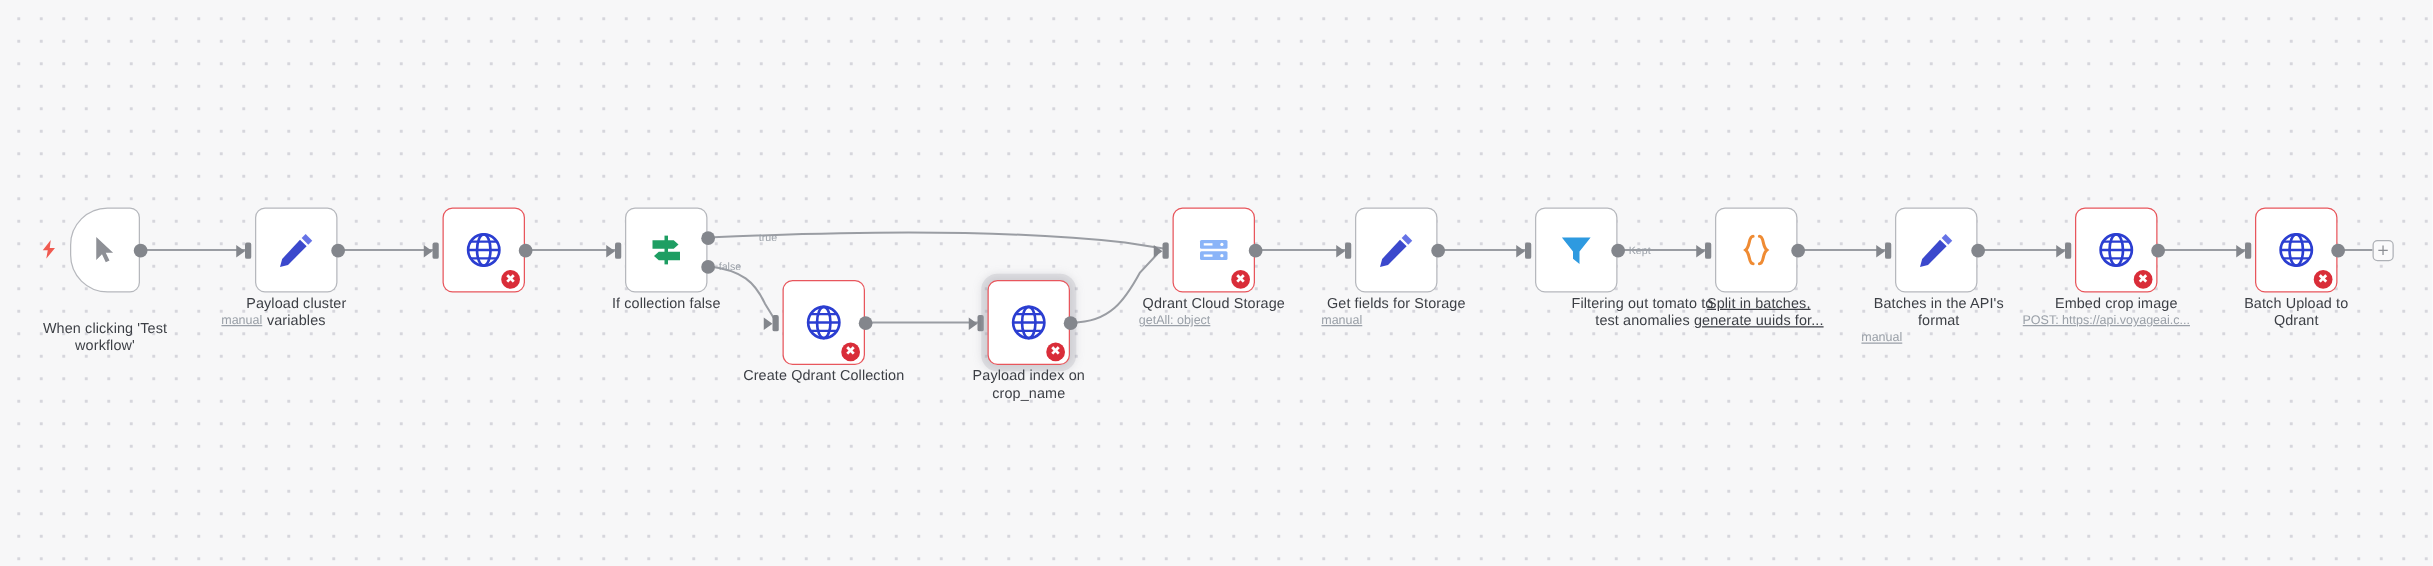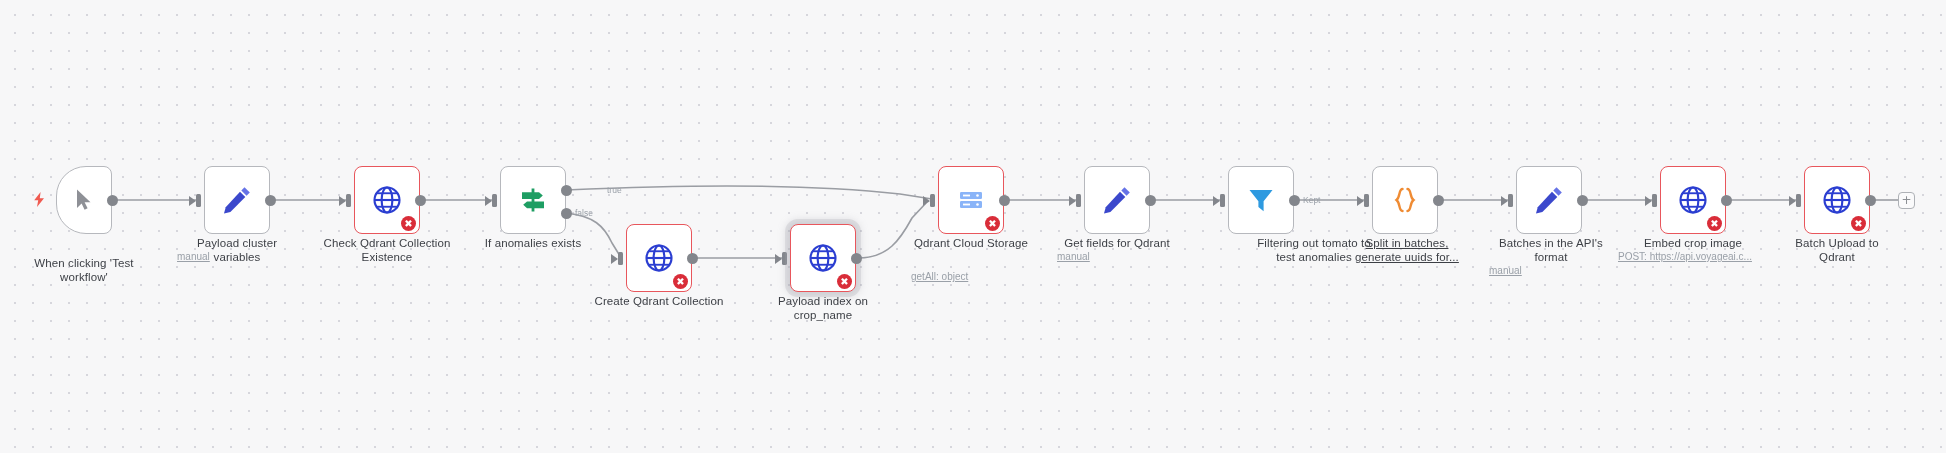--- a/index.html
+++ b/index.html
@@ -198,38 +198,36 @@
         <circle cx="12" cy="12" r="10" fill="none" stroke="#2b3ed1" stroke-width="1.7"></circle>
         <ellipse cx="12" cy="12" rx="4.3" ry="10" fill="none" stroke="#2b3ed1" stroke-width="1.7"></ellipse>
         <line x1="2" y1="12" x2="22" y2="12" stroke="#2b3ed1" stroke-width="1.7"></line>
         <line x1="3.6" y1="6.6" x2="20.4" y2="6.6" stroke="#2b3ed1" stroke-width="1.5"></line>
         <line x1="3.6" y1="17.4" x2="20.4" y2="17.4" stroke="#2b3ed1" stroke-width="1.5"></line>
       </svg>
     </span>
     <span class="err-badge">✖</span>
   </div>
   <div class="port-out" style="left:415px; top:195px;"></div>
-  <div class="node-label" style="left:322px; top:236px; width:130px;">Check Qdrant Collection
-Existence</div>
 
   <div class="port-in" style="left:492px; top:194px;"></div>
   <div class="node" style="left:500px; top:166px; width:66px; height:68px;">
     <span class="node-icon">
       <svg width="30" height="30" viewBox="0 0 30 30">
         <rect x="13.6" y="3.5" width="2.8" height="23" fill="#1e9e63"></rect>
         <path d="M4.0,7.2 L21.0,7.2 L24.8,10.6 L21.0,14.0 L4.0,14.0 Z" fill="#1e9e63"></path>
         <path d="M26.0,16.4 L9.0,16.4 L5.2,19.8 L9.0,23.2 L26.0,23.2 Z" fill="#1e9e63"></path>
       </svg>
     </span>
   </div>
   <div class="port-out" style="left:561px; top:185px;"></div>
   <div class="port-tag" style="left:575px; top:185px;padding-left:32px;">true</div>
   <div class="port-out" style="left:561px; top:208px;"></div>
   <div class="port-tag" style="left:575px; top:208px;">false</div>
-  <div class="node-label" style="left:473px; top:236px; width:120px;">If anomalies exists</div>
+  <div class="node-label" style="left:473px; top:236px; width:120px;">If collection false</div>
 
   <div class="port-in" style="left:618px; top:252px;"></div>
   <div class="node err" style="left:626px; top:224px; width:66px; height:68px;">
     <span class="node-icon">
       <svg width="30" height="30" viewBox="0 0 24 24">
         <circle cx="12" cy="12" r="10" fill="none" stroke="#2b3ed1" stroke-width="1.7"></circle>
         <ellipse cx="12" cy="12" rx="4.3" ry="10" fill="none" stroke="#2b3ed1" stroke-width="1.7"></ellipse>
         <line x1="2" y1="12" x2="22" y2="12" stroke="#2b3ed1" stroke-width="1.7"></line>
         <line x1="3.6" y1="6.6" x2="20.4" y2="6.6" stroke="#2b3ed1" stroke-width="1.5"></line>
         <line x1="3.6" y1="17.4" x2="20.4" y2="17.4" stroke="#2b3ed1" stroke-width="1.5"></line>
@@ -266,33 +264,33 @@
         <rect x="5" y="5.6" width="7" height="1.8" fill="#ffffff"></rect>
         <rect x="5" y="14.6" width="7" height="1.8" fill="#ffffff"></rect>
         <circle cx="19.5" cy="6.5" r="1.3" fill="#ffffff"></circle>
         <circle cx="19.5" cy="15.5" r="1.3" fill="#ffffff"></circle>
       </svg>
     </span>
     <span class="err-badge">✖</span>
   </div>
   <div class="port-out" style="left:999px; top:195px;"></div>
   <div class="node-label" style="left:911px; top:236px; width:120px;">Qdrant Cloud Storage</div>
-  <div class="node-sub" style="left:911px; top:251px; width:120px;margin-top:20px;">getAll: object</div>
+  <div class="node-sub" style="left:911px; top:251px; width:120px;">getAll: object</div>
 
   <div class="port-in" style="left:1076px; top:194px;"></div>
   <div class="node" style="left:1084px; top:166px; width:66px; height:68px;">
     <span class="node-icon">
       <svg width="30" height="30" viewBox="0 0 30 30">
         <path d="M22.5,2.2 L27.8,7.5 L24.6,10.7 L19.3,5.4 Z" fill="#6673e6"></path>
         <path d="M18.0,6.7 L23.3,12.0 L8.4,26.9 L2.0,28.6 L3.7,22.2 Z" fill="#3b48cc"></path>
       </svg>
     </span>
   </div>
   <div class="port-out" style="left:1145px; top:195px;"></div>
-  <div class="node-label" style="left:1057px; top:236px; width:120px;">Get fields for Qdrant</div>
+  <div class="node-label" style="left:1057px; top:236px; width:120px;">Get fields for Storage</div>
   <div class="node-sub" style="left:1057px; top:251px; width:120px;">manual</div>
 
   <div class="port-in" style="left:1220px; top:194px;"></div>
   <div class="node" style="left:1228px; top:166px; width:66px; height:68px;">
     <span class="node-icon">
       <svg width="28" height="28" viewBox="0 0 28 28">
         <path d="M2.5,4.0 L25.5,4.0 L16.6,15.2 L16.6,25.2 L11.4,21.0 L11.4,15.2 Z" fill="#2e9ae0"></path>
       </svg>
     </span>
   </div>

